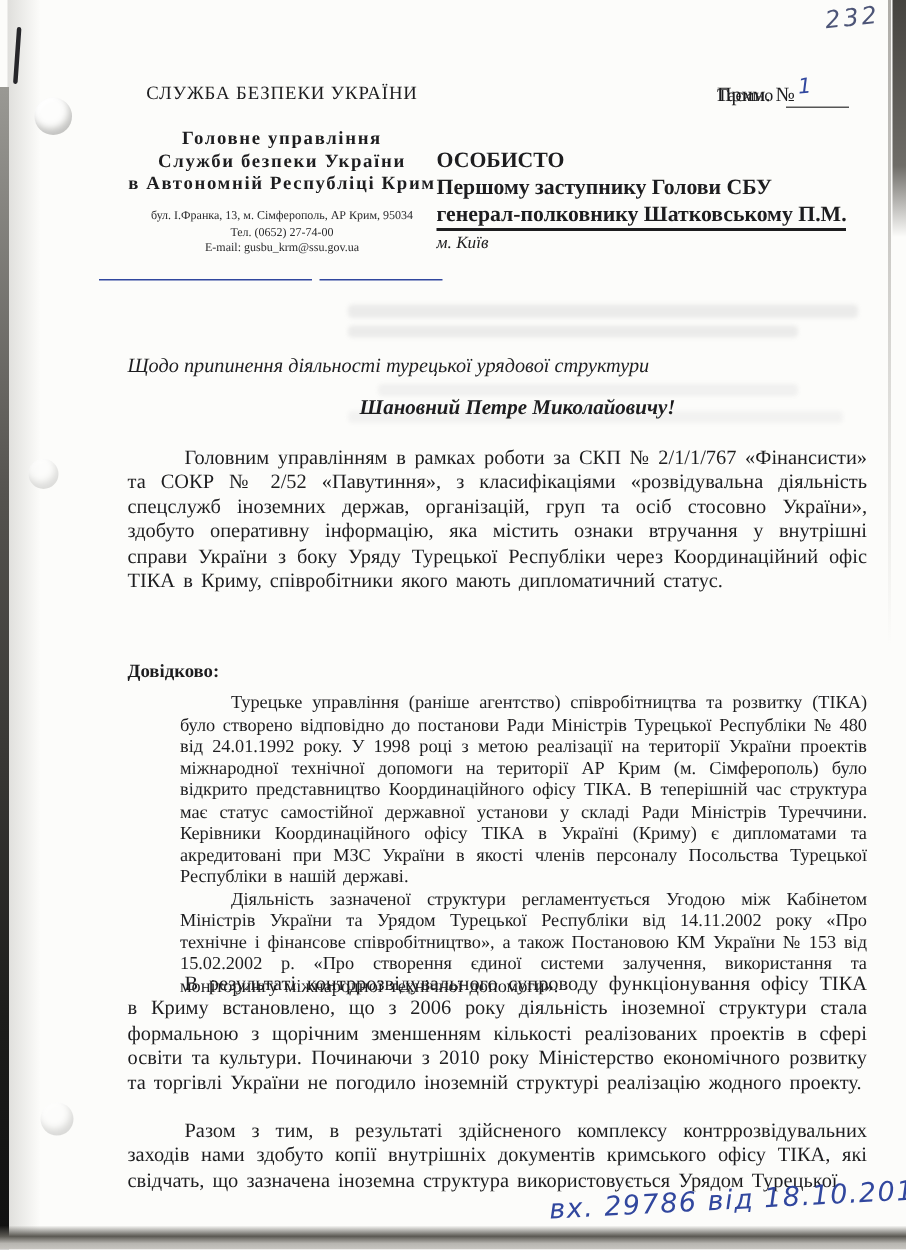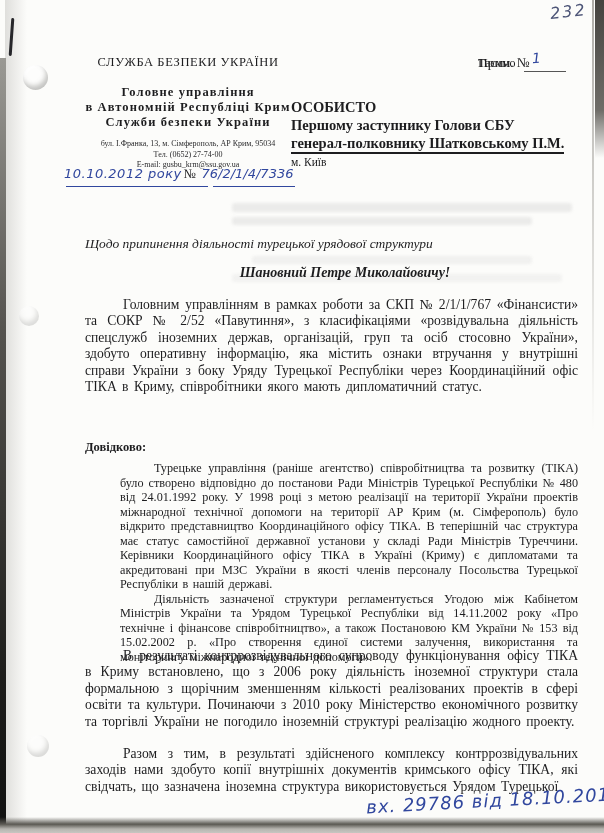--- a/index.html
+++ b/index.html
@@ -52,21 +52,21 @@
   .lh-regline .date{font-size:13px;letter-spacing:.5px;}
   .lh-regline .nosign{font-family:"Liberation Serif",serif;color:#1d1d1f;font-style:normal;margin:0 2px;}
   .reg-underline1{position:absolute;left:66px;top:186px;width:142px;height:1px;background:#31479e;}
   .reg-underline2{position:absolute;left:213px;top:186px;width:82px;height:1px;background:#31479e;}
 
   .recipient{position:absolute;left:291px;top:98px;width:300px;}
   .recipient .r1{font-weight:bold;font-size:14.5px;line-height:18px;}
   .recipient .r2{font-weight:bold;font-size:14.5px;line-height:18px;}
   .recipient .r3{font-weight:bold;font-size:14.5px;line-height:18px;}
   .recipient .r3 span{border-bottom:2px solid #1d1d1f;padding-bottom:1px;}
-  .recipient .city{font-size:11.5px;margin-top:4px;}
+  .recipient .city{font-size:11.5px;margin-top:4px;font-style:italic;}
 
   .subject{position:absolute;left:85px;top:236px;width:470px;font-style:italic;font-size:13.5px;}
   .salutation{position:absolute;left:99px;top:265px;width:492px;text-align:center;
     font-weight:bold;font-style:italic;font-size:14px;}
 
   .para{position:absolute;left:85px;width:493px;font-size:13.6px;line-height:16.4px;
     text-align:justify;text-indent:38px;word-spacing:2px;}
   .p1{top:297px;}
   .ref-label{position:absolute;left:85px;top:440px;font-weight:bold;font-size:12.5px;}
   .ref{position:absolute;left:120px;top:441px;width:458px;font-size:12.2px;line-height:14.5px;
@@ -101,33 +101,29 @@
   <div class="page-num hw">232</div>
 
   <div class="classif doc-serif">Таємно</div>
   <div class="copy-line doc-serif">Прим. №</div>
   <div class="copy-num hw">1</div>
   <div class="copy-underline"></div>
 
   <div class="lh">
     <div class="lh-org">СЛУЖБА БЕЗПЕКИ УКРАЇНИ</div>
     <div class="lh-div">Головне управління</div>
+    <div class="lh-div">Служби безпеки України</div>
     <div class="lh-div">в Автономній Республіці Крим</div>
-    <div class="lh-div">Служби безпеки України</div>
     <div class="lh-addr">
       <div>бул. І.Франка, 13,  м. Сімферополь,  АР Крим,  95034</div>
       <div>Тел. (0652) 27-74-00</div>
       <div>E-mail: gusbu_krm@ssu.gov.ua</div>
     </div>
   </div>
 
-  <div class="lh-regline">
-    <span class="hw date">10.10.2012 року</span><span class="nosign">№</span>
-    <span class="hw">76/2/1/4/7336</span>
-  </div>
   <div class="reg-underline1"></div>
   <div class="reg-underline2"></div>
 
   <div class="recipient">
     <div class="r1">ОСОБИСТО</div>
     <div class="r2">Першому заступнику Голови СБУ</div>
     <div class="r3"><span>генерал-полковнику Шатковському П.М.</span></div>
     <div class="city">м. Київ</div>
   </div>
 

